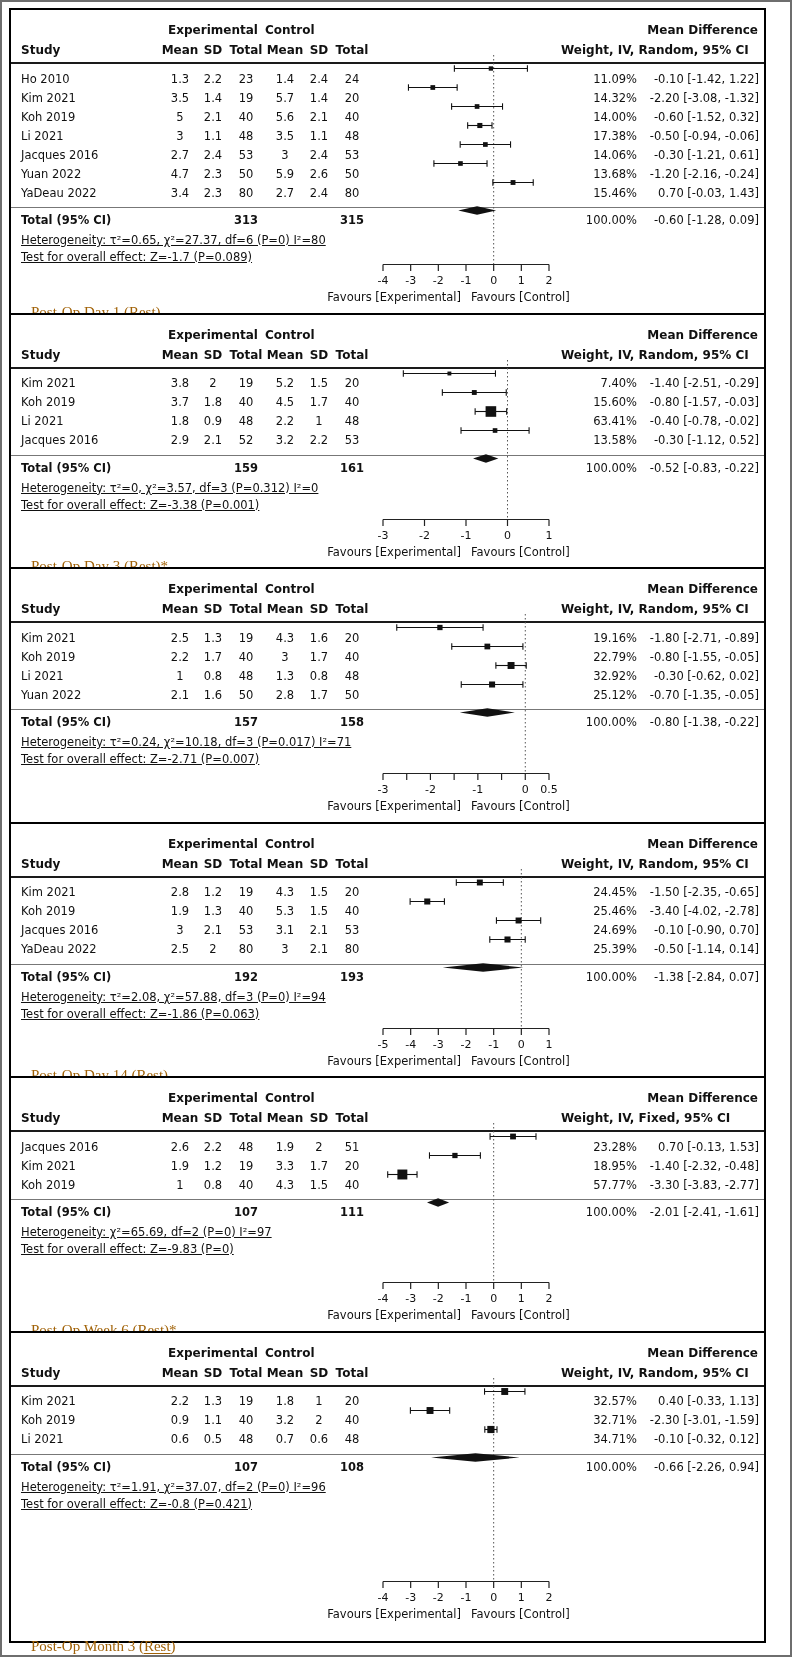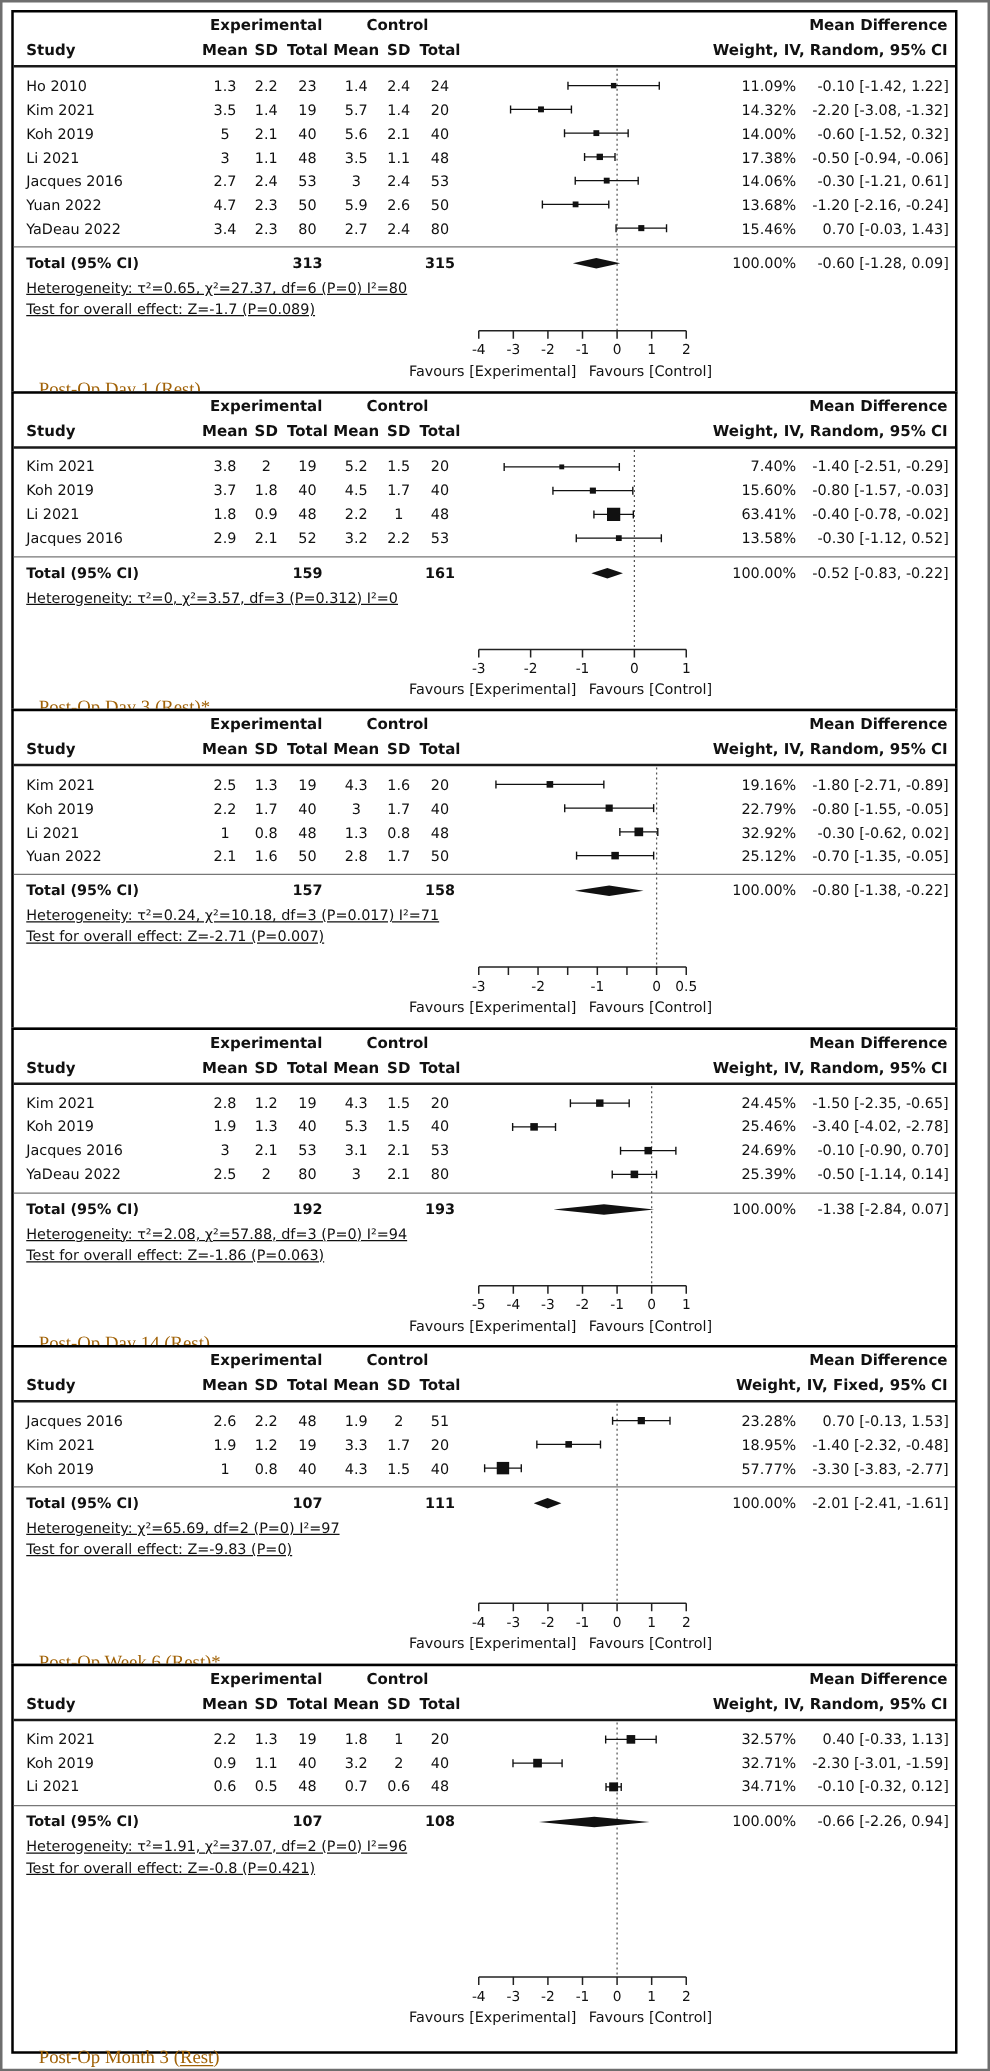--- a/index.html
+++ b/index.html
@@ -6,32 +6,32 @@
   #figure-frame{
     width:792px;height:1657px;box-sizing:border-box;
     background:#ffffff;border:2px solid #6e6e6e;padding:6px 7px;
     font-family:"DejaVu Sans","Liberation Sans",sans-serif;color:#111;
   }
   .panel{
     position:relative;box-sizing:content-box;
     border:2px solid #000;background:#fff;width:753px;
   }
   .panel + .panel{margin-top:-2px;}
-  .p-header{height:42px;border-bottom:2px solid #1a1a1a;padding-top:0;}
+  .p-header{height:42px;border-bottom:2px solid #1a1a1a;padding-top:10px;}
   .hrow,.row,.trow{
     display:grid;
     grid-template-columns:150px 38px 28px 38px 40px 28px 38px 190px 1fr;
     align-items:center;
   }
   .hrow{height:20px;font-weight:bold;font-size:12px;}
   .grp-exp{grid-column:2/5;text-align:center;}
-  .grp-ctl{grid-column:5/8;text-align:center;}
+  .grp-ctl{grid-column:5/8;}
   .grp-md{grid-column:9;text-align:right;padding-right:6px;}
   .h-study{grid-column:1;text-align:left;padding-left:10px;}
-  .h-effect{grid-column:9;text-align:right;padding-right:6px;}
+  .h-effect{grid-column:9;padding-right:6px;}
   .c{font-size:11.5px;}
   .num{text-align:center;}
   .study{text-align:left;padding-left:10px;}
   .right{grid-column:9;display:flex;justify-content:flex-end;align-items:flex-start;}
   .w{width:62px;text-align:right;}
   .ci{width:122px;text-align:right;padding-right:5px;}
   .p-body{padding:5px 0;border-bottom:1.5px solid #777;}
   .row{height:19px;}
   .trow{height:24px;}
   .bold{font-weight:bold;}
@@ -319,20 +319,21 @@
         <div></div>
           <div></div>
         <div class="c num bold">161</div>
         <div></div>
         <div class="c right">
           <span class="w">100.00%</span>
           <span class="ci">-0.52 [-0.83, -0.22]</span>
         </div>
       </div>
       <div class="statline">Heterogeneity: τ²=0, χ²=3.57, df=3 (P=0.312) I²=0</div>
+      <div class="statline">Test for overall effect: Z=-3.38 (P=0.001)</div>
       <div class="caption" style="top:219.5px">Post-Op Day 3 (<u>Rest</u>)*</div>
         <svg class="overlay" width="753" height="252.5" viewBox="0 0 753 252.5">
           <line x1="496.5" y1="45" x2="496.5" y2="204.5" stroke="#555" stroke-width="1" stroke-dasharray="1.5,2.5"></line>
           <line x1="392.33500000000004" y1="58.5" x2="484.46500000000003" y2="58.5" stroke="#111" stroke-width="1.1"></line>
           <line x1="392.33500000000004" y1="55.3" x2="392.33500000000004" y2="61.7" stroke="#111" stroke-width="1.1"></line>
           <line x1="484.46500000000003" y1="55.3" x2="484.46500000000003" y2="61.7" stroke="#111" stroke-width="1.1"></line>
           <rect x="436.45599999999996" y="56.556" width="3.888" height="3.888" fill="#111"></rect>
           <line x1="431.345" y1="77.5" x2="495.255" y2="77.5" stroke="#111" stroke-width="1.1"></line>
           <line x1="431.345" y1="74.3" x2="431.345" y2="80.7" stroke="#111" stroke-width="1.1"></line>
           <line x1="495.255" y1="74.3" x2="495.255" y2="80.7" stroke="#111" stroke-width="1.1"></line>

